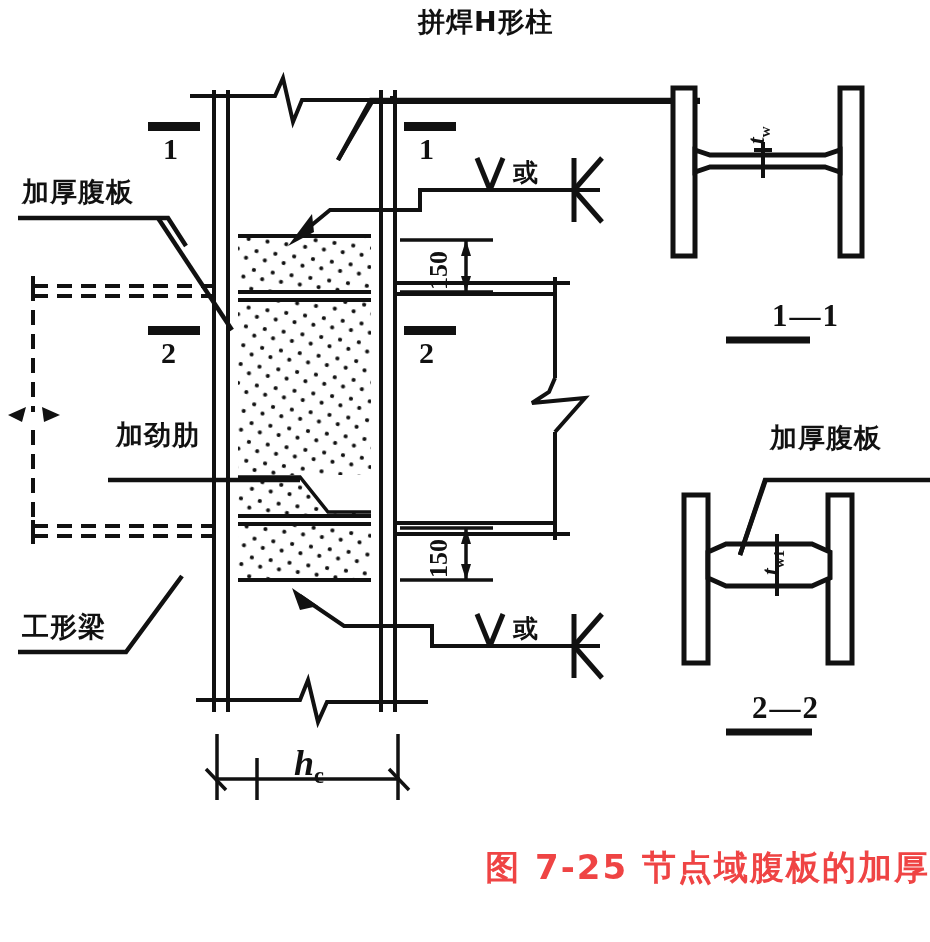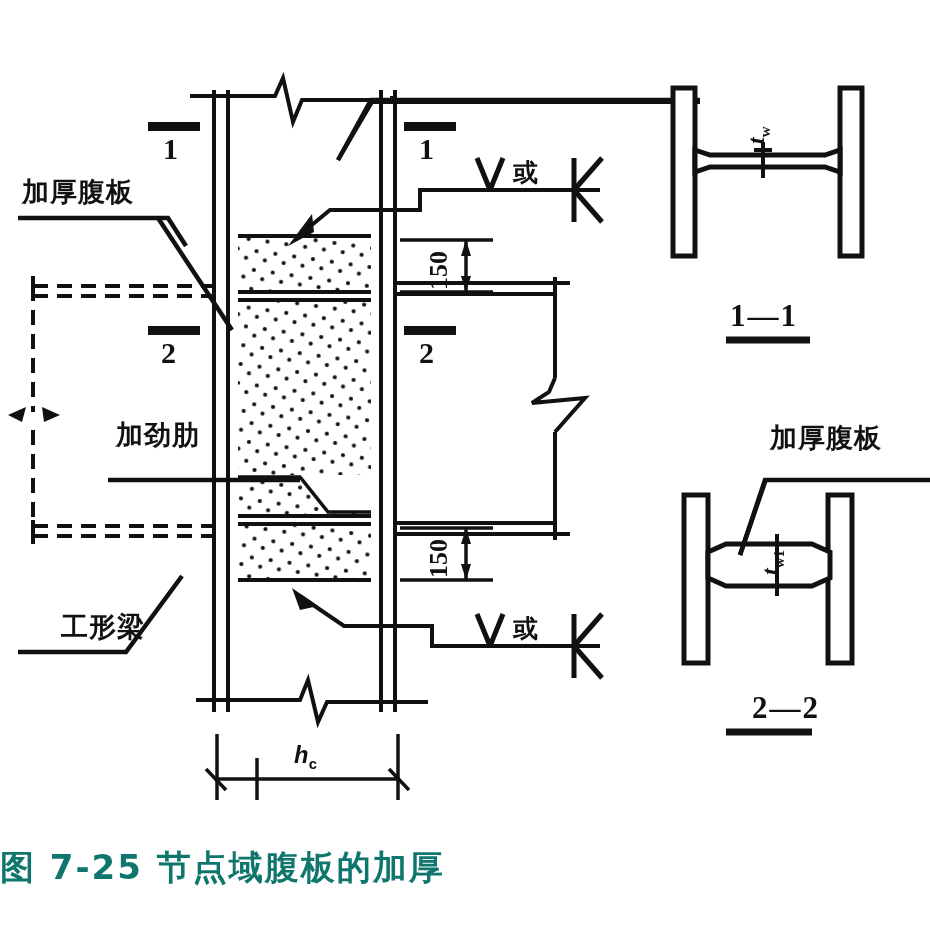--- a/index.html
+++ b/index.html
@@ -51,24 +51,24 @@
     letter-spacing: 2px;
   }
   .dim-150 {
     font-family: "Liberation Serif", "DejaVu Serif", serif;
     font-weight: 700;
     font-size: 26px;
     transform: rotate(-90deg);
     transform-origin: left top;
   }
   .dim-hc {
-    font-family: Liberation Mono, monospace;
+    font-family: Liberation Serif, serif;
     font-style: italic;
     font-weight: 700;
-    font-size: 24px;
+    font-size: 36px;
   }
   .dim-hc sub {
     font-style: normal;
     font-size: 0.62em;
   }
   .dim-tw {
     font-family: "Liberation Serif", "DejaVu Serif", serif;
     font-style: italic;
     font-weight: 700;
     font-size: 24px;
@@ -82,25 +82,25 @@
   .weld-or {
     font-family: "DejaVu Sans", "Liberation Sans", sans-serif;
     font-weight: 700;
     font-size: 25px;
   }
   #caption {
     position: absolute;
     left: 0;
     top: 845px;
     width: 930px;
-    text-align: left;
+    text-align: right;
     font-family: "DejaVu Sans", "Liberation Sans", sans-serif;
     font-weight: 700;
     font-size: 34px;
-    color: #0f766e;
+    color: #ef4444;
     letter-spacing: 2px;
   }
 </style>
 </head>
 <body>
 
 <div id="figure-root">
 
   <svg id="figure-svg" viewBox="0 0 930 942">
     <defs>
@@ -263,26 +263,27 @@
         <line x1="777" y1="534" x2="777" y2="596"></line>
         <line x1="768" y1="544" x2="787" y2="544"></line>
         <line x1="768" y1="586" x2="787" y2="586"></line>
       </g>
       <path d="M740 555 L765 480 L930 480" stroke="#111111" stroke-width="4.5" fill="none"></path>
       <path d="M740 555 L766 479" stroke="#111111" stroke-width="4.5" fill="none"></path>
       <line x1="726" y1="732" x2="812" y2="732" stroke="#111111" stroke-width="7"></line>
     </g>
   </svg>
 
+  <div class="lbl lbl-cjk" style="left:418px; top:8px;">拼焊H形柱</div>
 
   <div class="lbl lbl-cjk" style="left:22px; top:178px;">加厚腹板</div>
 
   <div class="lbl lbl-cjk" style="left:116px; top:421px;">加劲肋</div>
 
-  <div class="lbl lbl-cjk" style="left:22px; top:613px;margin-left:39px;">工形梁</div>
+  <div class="lbl lbl-cjk" style="left:22px; top:613px;">工形梁</div>
 
   <div class="lbl lbl-num sect-num" style="left:163px; top:134px;">1</div>
 
   <div class="lbl lbl-num sect-num" style="left:419px; top:134px;">1</div>
 
   <div class="lbl lbl-num sect-num" style="left:161px; top:338px;">2</div>
 
   <div class="lbl lbl-num sect-num" style="left:419px; top:338px;">2</div>
 
   <div class="lbl dim-150" style="left:426px; top:290px;">150</div>
@@ -290,21 +291,21 @@
   <div class="lbl dim-150" style="left:426px; top:578px;">150</div>
 
   <div class="lbl dim-hc" style="left:294px; top:745px;"><span>h</span><sub>c</sub></div>
 
   <div class="lbl weld-or" style="left:513px; top:160px;">或</div>
 
   <div class="lbl weld-or" style="left:513px; top:616px;">或</div>
 
   <div class="lbl dim-tw" style="left:744px; top:144px;"><span>t</span><sub>w</sub></div>
 
-  <div class="lbl sect-title" style="left:730px; top:300px;">1—1</div>
+  <div class="lbl sect-title" style="left:772px; top:300px;">1—1</div>
 
   <div class="lbl lbl-cjk" style="left:770px; top:424px;">加厚腹板</div>
 
   <div class="lbl dim-tw" style="left:758px; top:575px;"><span>t</span><sub>w1</sub></div>
 
   <div class="lbl sect-title" style="left:752px; top:692px;">2—2</div>
 
   <div id="caption">图 7-25 节点域腹板的加厚</div>
 
 </div>

